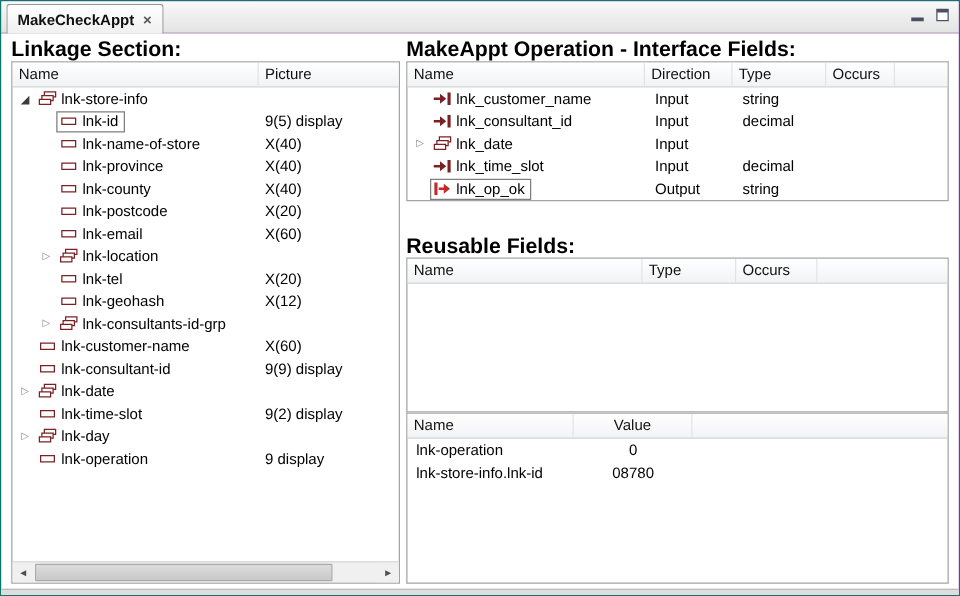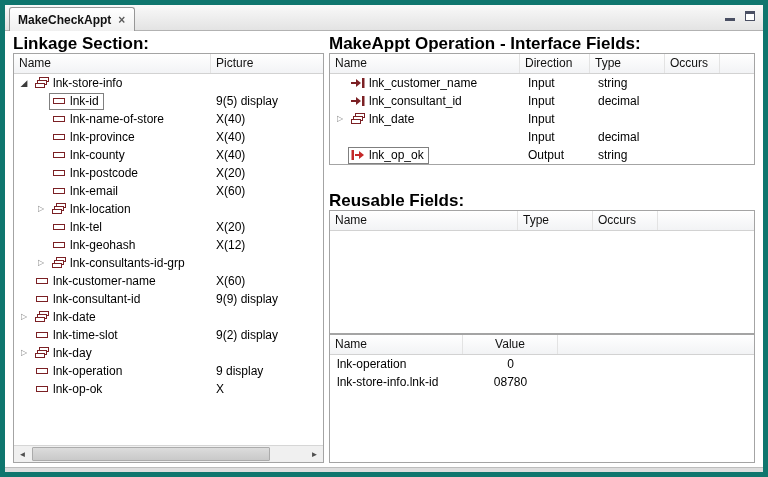--- a/index.html
+++ b/index.html
@@ -1,17 +1,17 @@
 <!DOCTYPE html>
 <html><head>
 <meta charset="utf-8">
 <style>
   *{box-sizing:border-box;margin:0;padding:0}
   html,body{width:768px;height:477px;background:#fff;font-family:"Liberation Sans",sans-serif;}
-  .window{position:relative;width:768px;height:477px;border:5px solid #0f766e;background:#f0abfc;overflow:hidden}
+  .window{position:relative;width:768px;height:477px;border:1px solid #0f766e;background:#f0abfc;overflow:hidden}
   
   .tabbar{position:absolute;top:0;left:0;right:0;height:26px;background:linear-gradient(#f9f9f9,#e3e3e3);border-bottom:1px solid #b2b2b2}
   .tab{position:absolute;left:4px;top:2px;height:24px;display:flex;align-items:center;gap:7px;padding:0 9px 0 8px;
        background:linear-gradient(#ffffff,#f0f0f0);border:1px solid #979797;border-bottom:none;border-radius:3px 3px 0 0;
        font-size:12px;font-weight:bold;color:#111}
   .tab-close{color:#5c5c5c;font-weight:bold;font-size:12px;line-height:1;cursor:default}
   .winbtns{position:absolute;right:8px;top:6px;display:flex;gap:10px;align-items:center}
   .btn-min{display:inline-block;width:10px;height:9px;border-bottom:3px solid #4a4f63}
   .btn-max{display:inline-block;width:10px;height:10px;border:1px solid #4a4f63;border-top:3px solid #4a4f63;background:#fff}
   
@@ -244,30 +244,20 @@
             <div class="trow">
               <span class="twisty" style="margin-left: 2px;"></span>
               <span class="itemwrap">
                 <svg width="16" height="16" viewBox="0 0 16 16">
                   <rect x="2.5" y="5.5" width="11" height="5" fill="#fff" stroke="#7b2024"></rect>
                 </svg>
                 <span class="ilabel">lnk-operation</span>
               </span>
               <span class="pic-cell">9 display</span>
             </div>
-            <div class="trow">
-              <span class="twisty" style="margin-left: 2px;"></span>
-              <span class="itemwrap">
-                <svg width="16" height="16" viewBox="0 0 16 16">
-                  <rect x="2.5" y="5.5" width="11" height="5" fill="#fff" stroke="#7b2024"></rect>
-                </svg>
-                <span class="ilabel">lnk-op-ok</span>
-              </span>
-              <span class="pic-cell">X</span>
-            </div>
           </div>
         <div class="hscroll">
           <span class="sbtn">◄</span>
           <span class="sthumb"></span>
           <span class="sbtn" style="margin-left:auto">►</span>
         </div>
       </div>
     </div>
 
     <div class="right-pane">
@@ -315,20 +305,28 @@
                   <rect x="5.5" y="2.5" width="9" height="4" fill="#fff" stroke="#7b2024"></rect>
                   <rect x="3.5" y="5.5" width="9" height="4" fill="#fff" stroke="#7b2024"></rect>
                   <rect x="1.5" y="8.5" width="9" height="4" fill="#fff" stroke="#7b2024"></rect>
                 </svg>
                 <span class="ilabel">lnk_date</span>
               </span>
               <span class="dir-cell">Input</span>
             </div>
             <div class="trow">
               <span class="twisty" style="margin-left: 2px;"></span>
+              <span class="itemwrap">
+                <svg width="16" height="16" viewBox="0 0 16 16">
+                  <rect x="1" y="7" width="6" height="2" fill="#7b2024"></rect>
+                  <path d="M6 4 L11 8 L6 12 Z" fill="#7b2024"></path>
+                  <rect x="12" y="3" width="2.5" height="10" fill="#7b2024"></rect>
+                </svg>
+                <span class="ilabel">lnk_time_slot</span>
+              </span>
               <span class="dir-cell">Input</span>
               <span class="type-cell">decimal</span>
             </div>
             <div class="trow">
               <span class="twisty" style="margin-left: 2px;"></span>
               <span class="itemwrap selected">
                 <svg width="16" height="16" viewBox="0 0 16 16">
                   <rect x="1.5" y="3" width="2.5" height="10" fill="#c42828"></rect>
                   <rect x="5" y="7" width="5" height="2" fill="#c42828"></rect>
                   <path d="M9 4 L14 8 L9 12 Z" fill="#c42828"></path>

